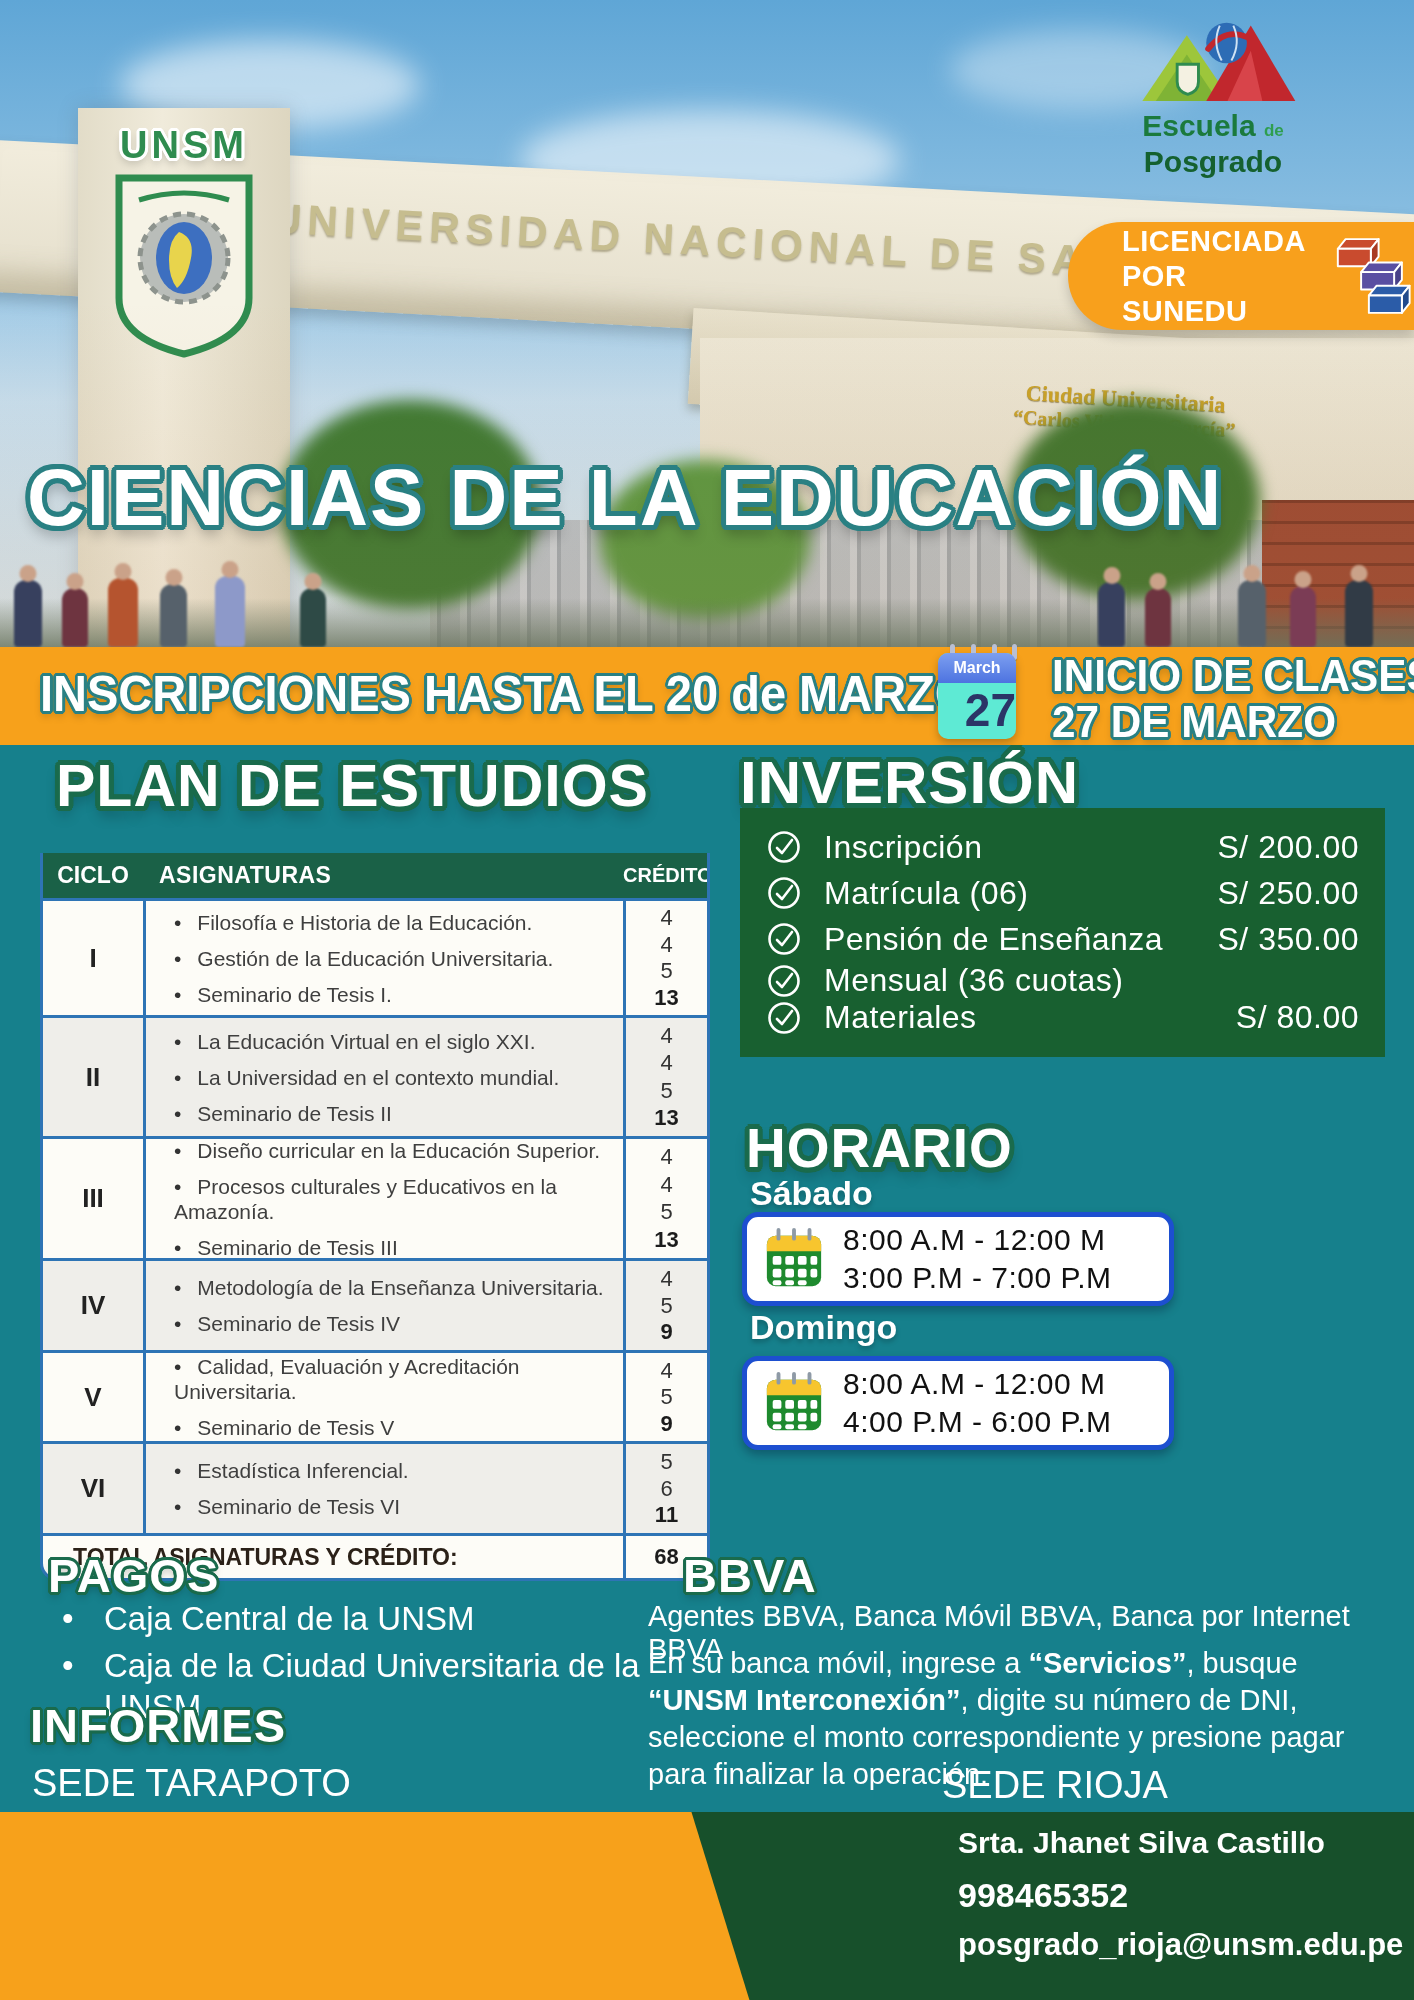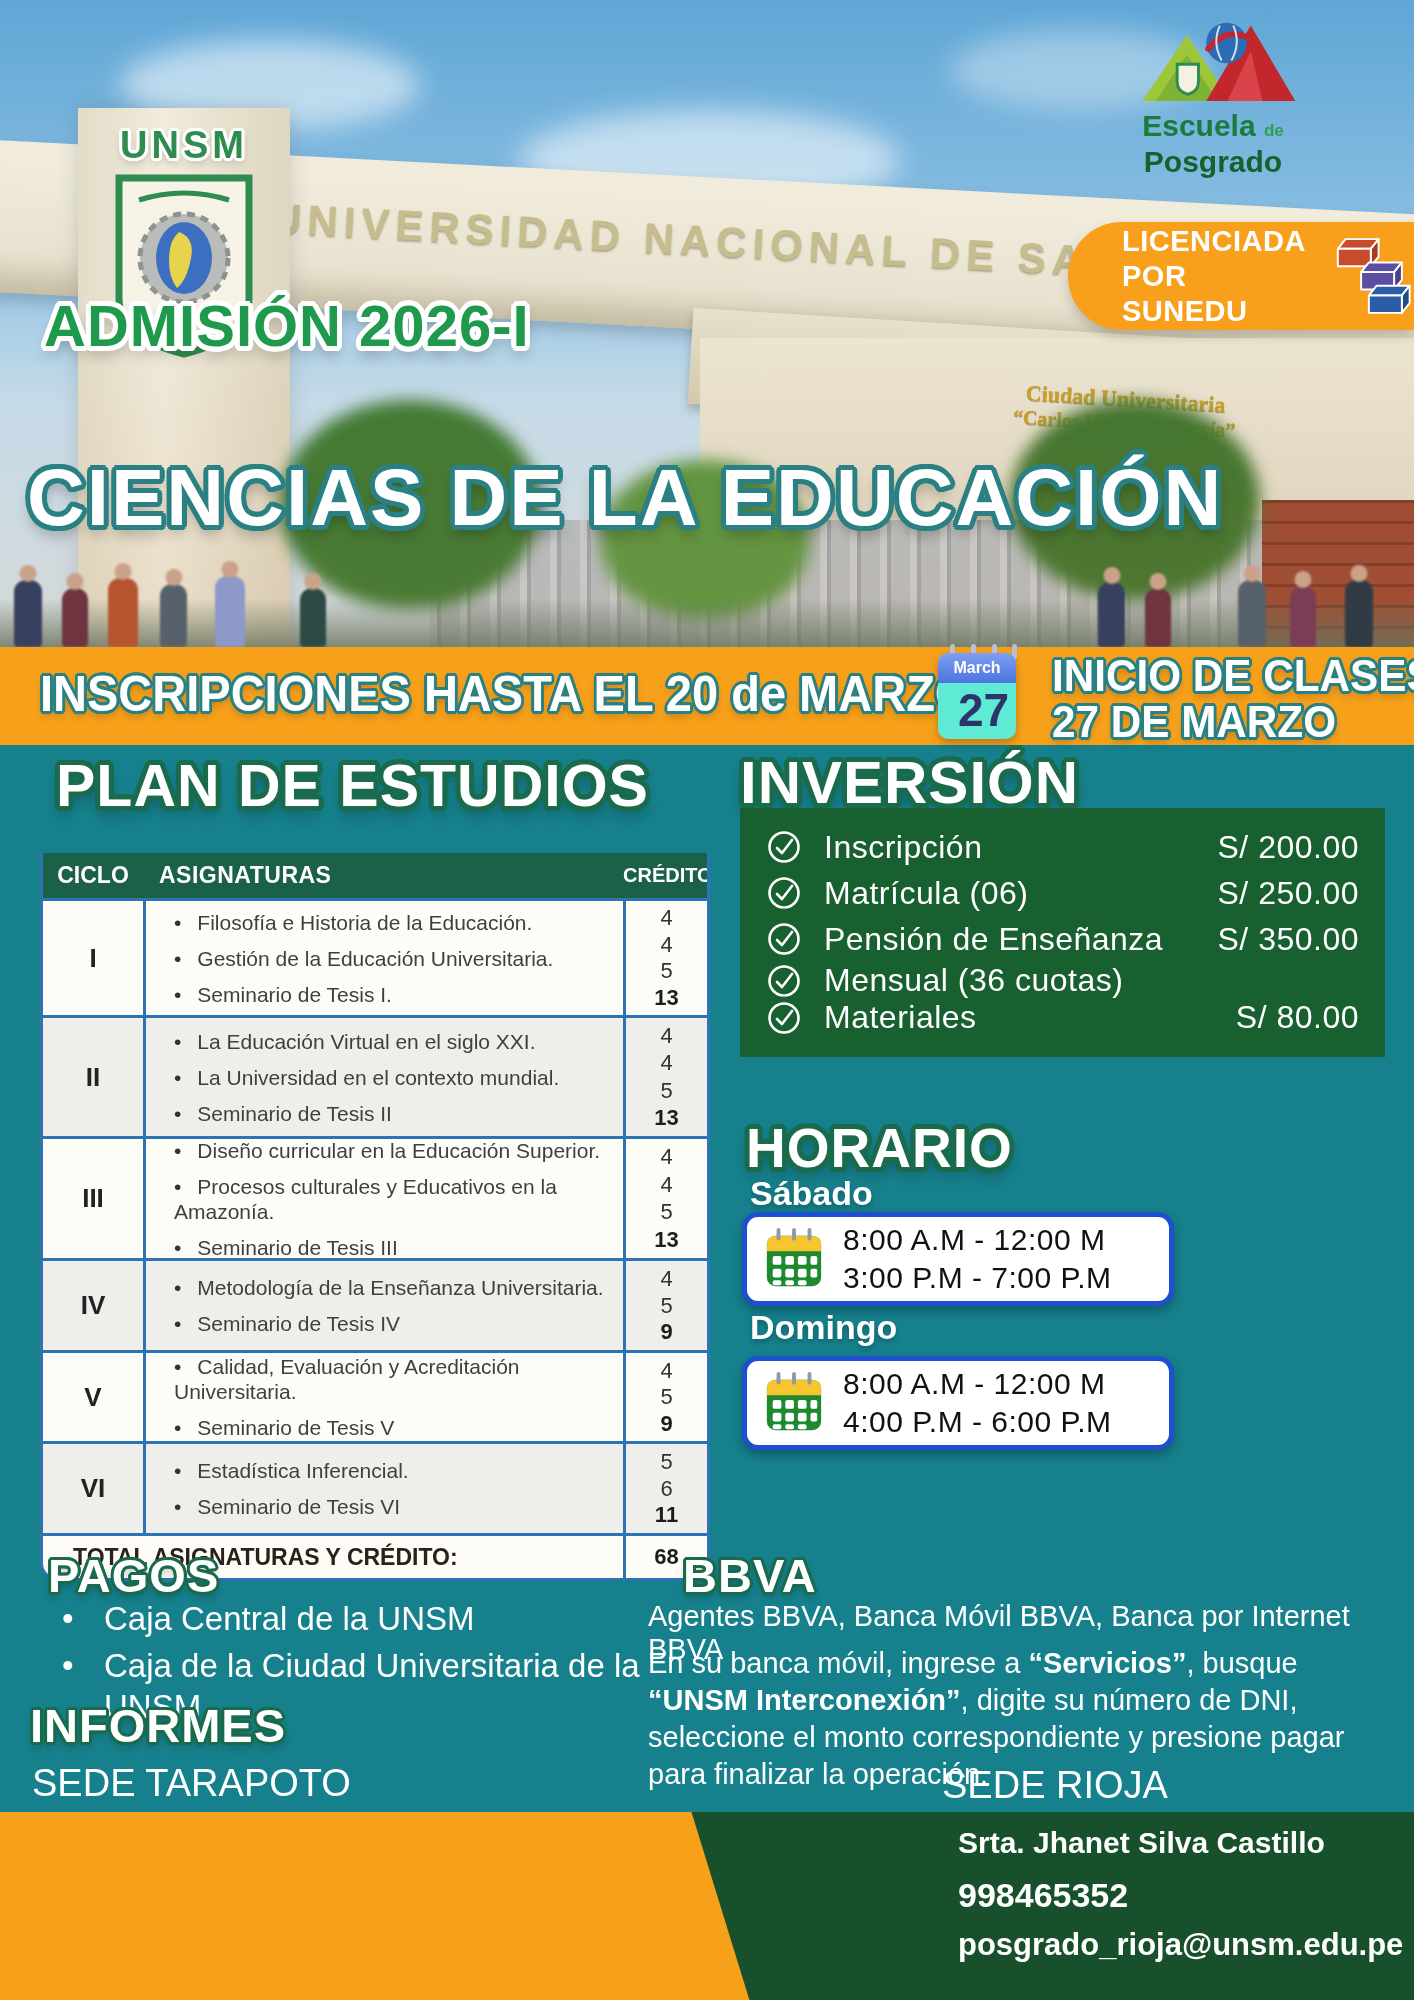--- a/index.html
+++ b/index.html
@@ -72,21 +72,21 @@
   #title1{left:30px;top:372px;font-size:80px;font-weight:800;color:#fff;letter-spacing:8px;}
   #title2{left:27px;top:452px;font-size:80px;font-weight:800;color:#fff;letter-spacing:2px;white-space:nowrap;}
 
   
   #datebar{left:0;top:647px;width:1414px;height:98px;background:#F7A11B;}
   #inscripciones{left:40px;top:18px;font-size:50px;font-weight:800;color:#fff;transform:scaleX(.94);transform-origin:left;white-space:nowrap;}
   #bigcal{left:938px;top:6px;width:78px;height:86px;background:#5eead4;border-radius:10px;box-shadow:0 4px 8px rgba(0,0,0,.25);}
   .pin{position:absolute;top:-9px;width:5px;height:16px;border-radius:3px;background:#b9bfd4;box-shadow:0 1px 1px rgba(0,0,0,.3);}
   #bigcal-head{position:absolute;left:0;top:0;width:100%;height:30px;border-radius:10px 10px 0 0;
     background:linear-gradient(180deg,#7d9ff0,#4d73e0);color:#fff;font-size:16px;font-weight:800;text-align:center;line-height:30px;}
-  #bigcal-day{position:absolute;left:0;top:30px;width:100%;height:56px;color:#2B3567;font-size:46px;font-weight:800;text-align:left;line-height:54px;padding-left:20px;}
+  #bigcal-day{position:absolute;left:0;top:30px;width:100%;height:56px;color:#2B3567;font-size:46px;font-weight:800;text-align:right;line-height:54px;padding-left:20px;}
   #inicio{left:1052px;top:6px;line-height:46px;font-size:44px;font-weight:800;color:#fff;transform:scaleX(.96);transform-origin:left;white-space:nowrap;}
 
   
   #plan-heading{left:56px;top:752px;font-size:59px;font-weight:800;color:#fff;letter-spacing:1px;}
   #inv-heading{left:740px;top:748px;font-size:60px;font-weight:800;color:#fff;letter-spacing:1px;}
 
   
   #plan-table{left:40px;top:853px;width:670px;border:3px solid #2E74B5;border-top:none;border-radius:0 0 18px 18px;overflow:hidden;background:#FDFCF7;}
   .thead{display:flex;height:45px;background:#1A6147;color:#fff;align-items:center;}
   .th-ciclo{width:100px;text-align:center;font-size:23px;font-weight:800;}
@@ -229,21 +229,20 @@
           <polygon points="30,40 38,30 72,30 64,40" fill="#5A4FA2"></polygon>
           <polygon points="64,40 72,30 72,48 64,58" fill="#484088"></polygon>
           <rect x="30" y="40" width="34" height="18" fill="#5A4FA2"></rect>
           <polygon points="38,64 46,54 80,54 72,64" fill="#2B5CA8"></polygon>
           <polygon points="72,64 80,54 80,72 72,82" fill="#224A8B"></polygon>
           <rect x="38" y="64" width="34" height="18" fill="#2B5CA8"></rect>
         </g>
       </svg>
     </div>
 
-    <div id="admission" class="abs ol5 oc-white">ADMISIÓN 2026-I</div>
     <div id="title2" class="abs ol5 oc-teal">CIENCIAS DE LA EDUCACIÓN</div>
   </div>
 
   <div id="datebar" class="abs">
     <div id="inscripciones" class="abs ol3 oc-teal">INSCRIPCIONES HASTA EL 20 de MARZO</div>
     <div id="bigcal" class="abs">
       <span class="pin" style="left:12px;"></span>
       <span class="pin" style="left:33px;"></span>
       <span class="pin" style="left:54px;"></span>
       <span class="pin" style="left:74px;"></span>

